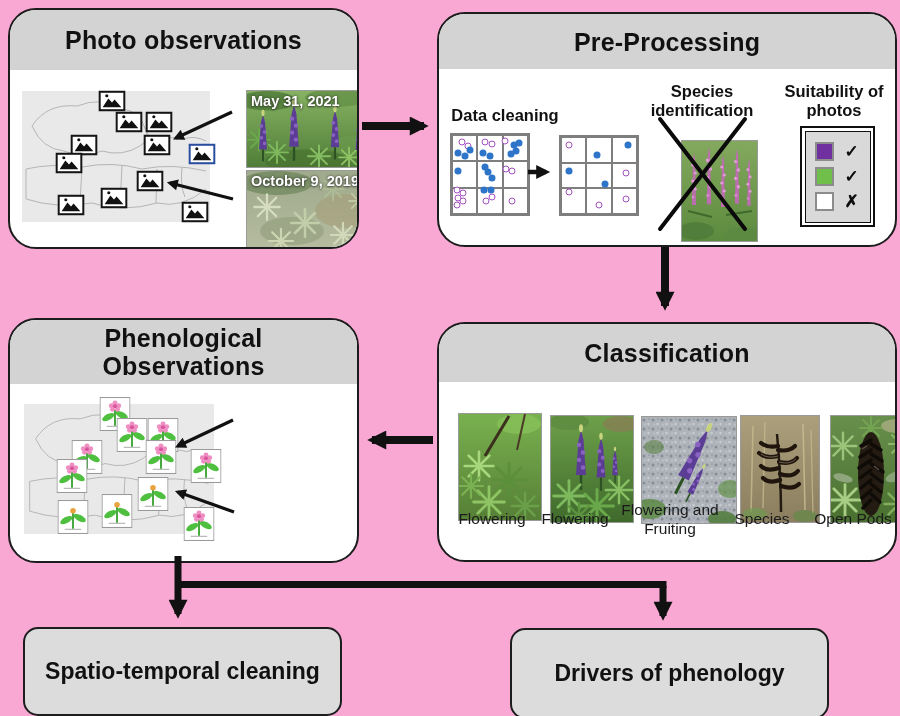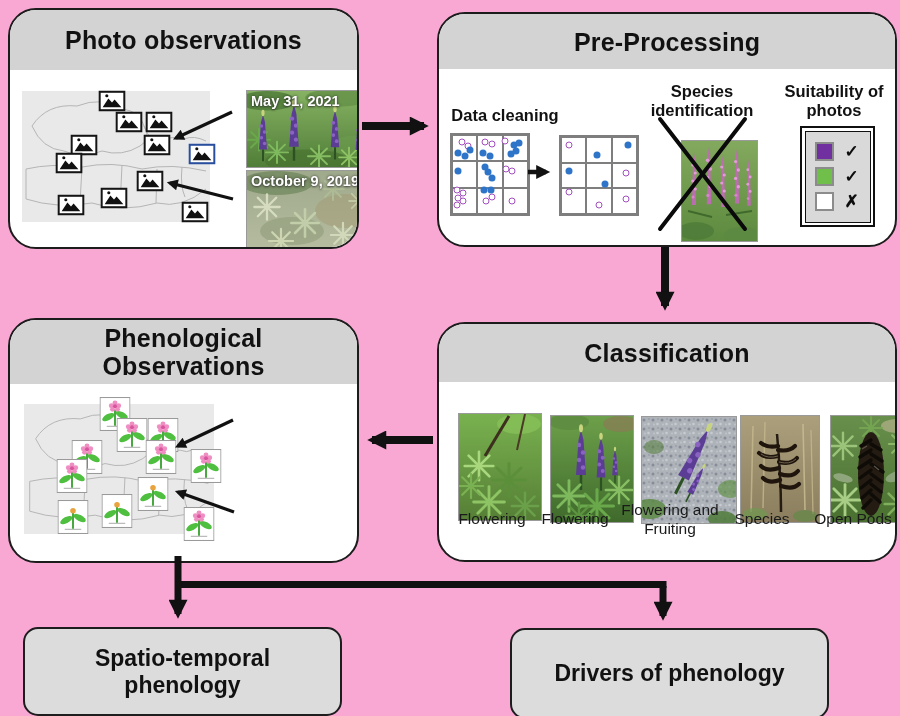--- a/index.html
+++ b/index.html
@@ -738,21 +738,21 @@
         </svg>
     </figure>
     <span class="class-label" style="left:53px;top:185px;width:100px;">Flowering</span>
     <span class="class-label" style="left:136px;top:185px;width:100px;">Flowering</span>
     <span class="class-label" style="left:231px;top:176px;width:118px;">Flowering and Fruiting</span>
     <span class="class-label" style="left:323px;top:185px;width:80px;">Species</span>
     <span class="class-label" style="left:414px;top:185px;width:100px;">Open Pods</span>
   </section>
 
   <div class="outcome" style="left:23px;top:627px;width:315px;height:85px;">
-    <span class="lbl">Spatio-temporal phenology</span>
+    <span class="lbl">Spatio-temporal cleaning</span>
   </div>
   <div class="outcome" style="left:510px;top:628px;width:315px;height:87px;">
     <span class="lbl">Drivers of phenology</span>
   </div>
 
   <svg class="connectors" viewBox="0 0 900 716">
     <defs>
       <marker id="ahBig" viewBox="0 0 10 10" refX="7.5" refY="5" markerWidth="21" markerHeight="19" markerUnits="userSpaceOnUse" orient="auto">
           <path d="M0,0 L10,5 L0,10 Z" fill="#111"></path>
         </marker>

